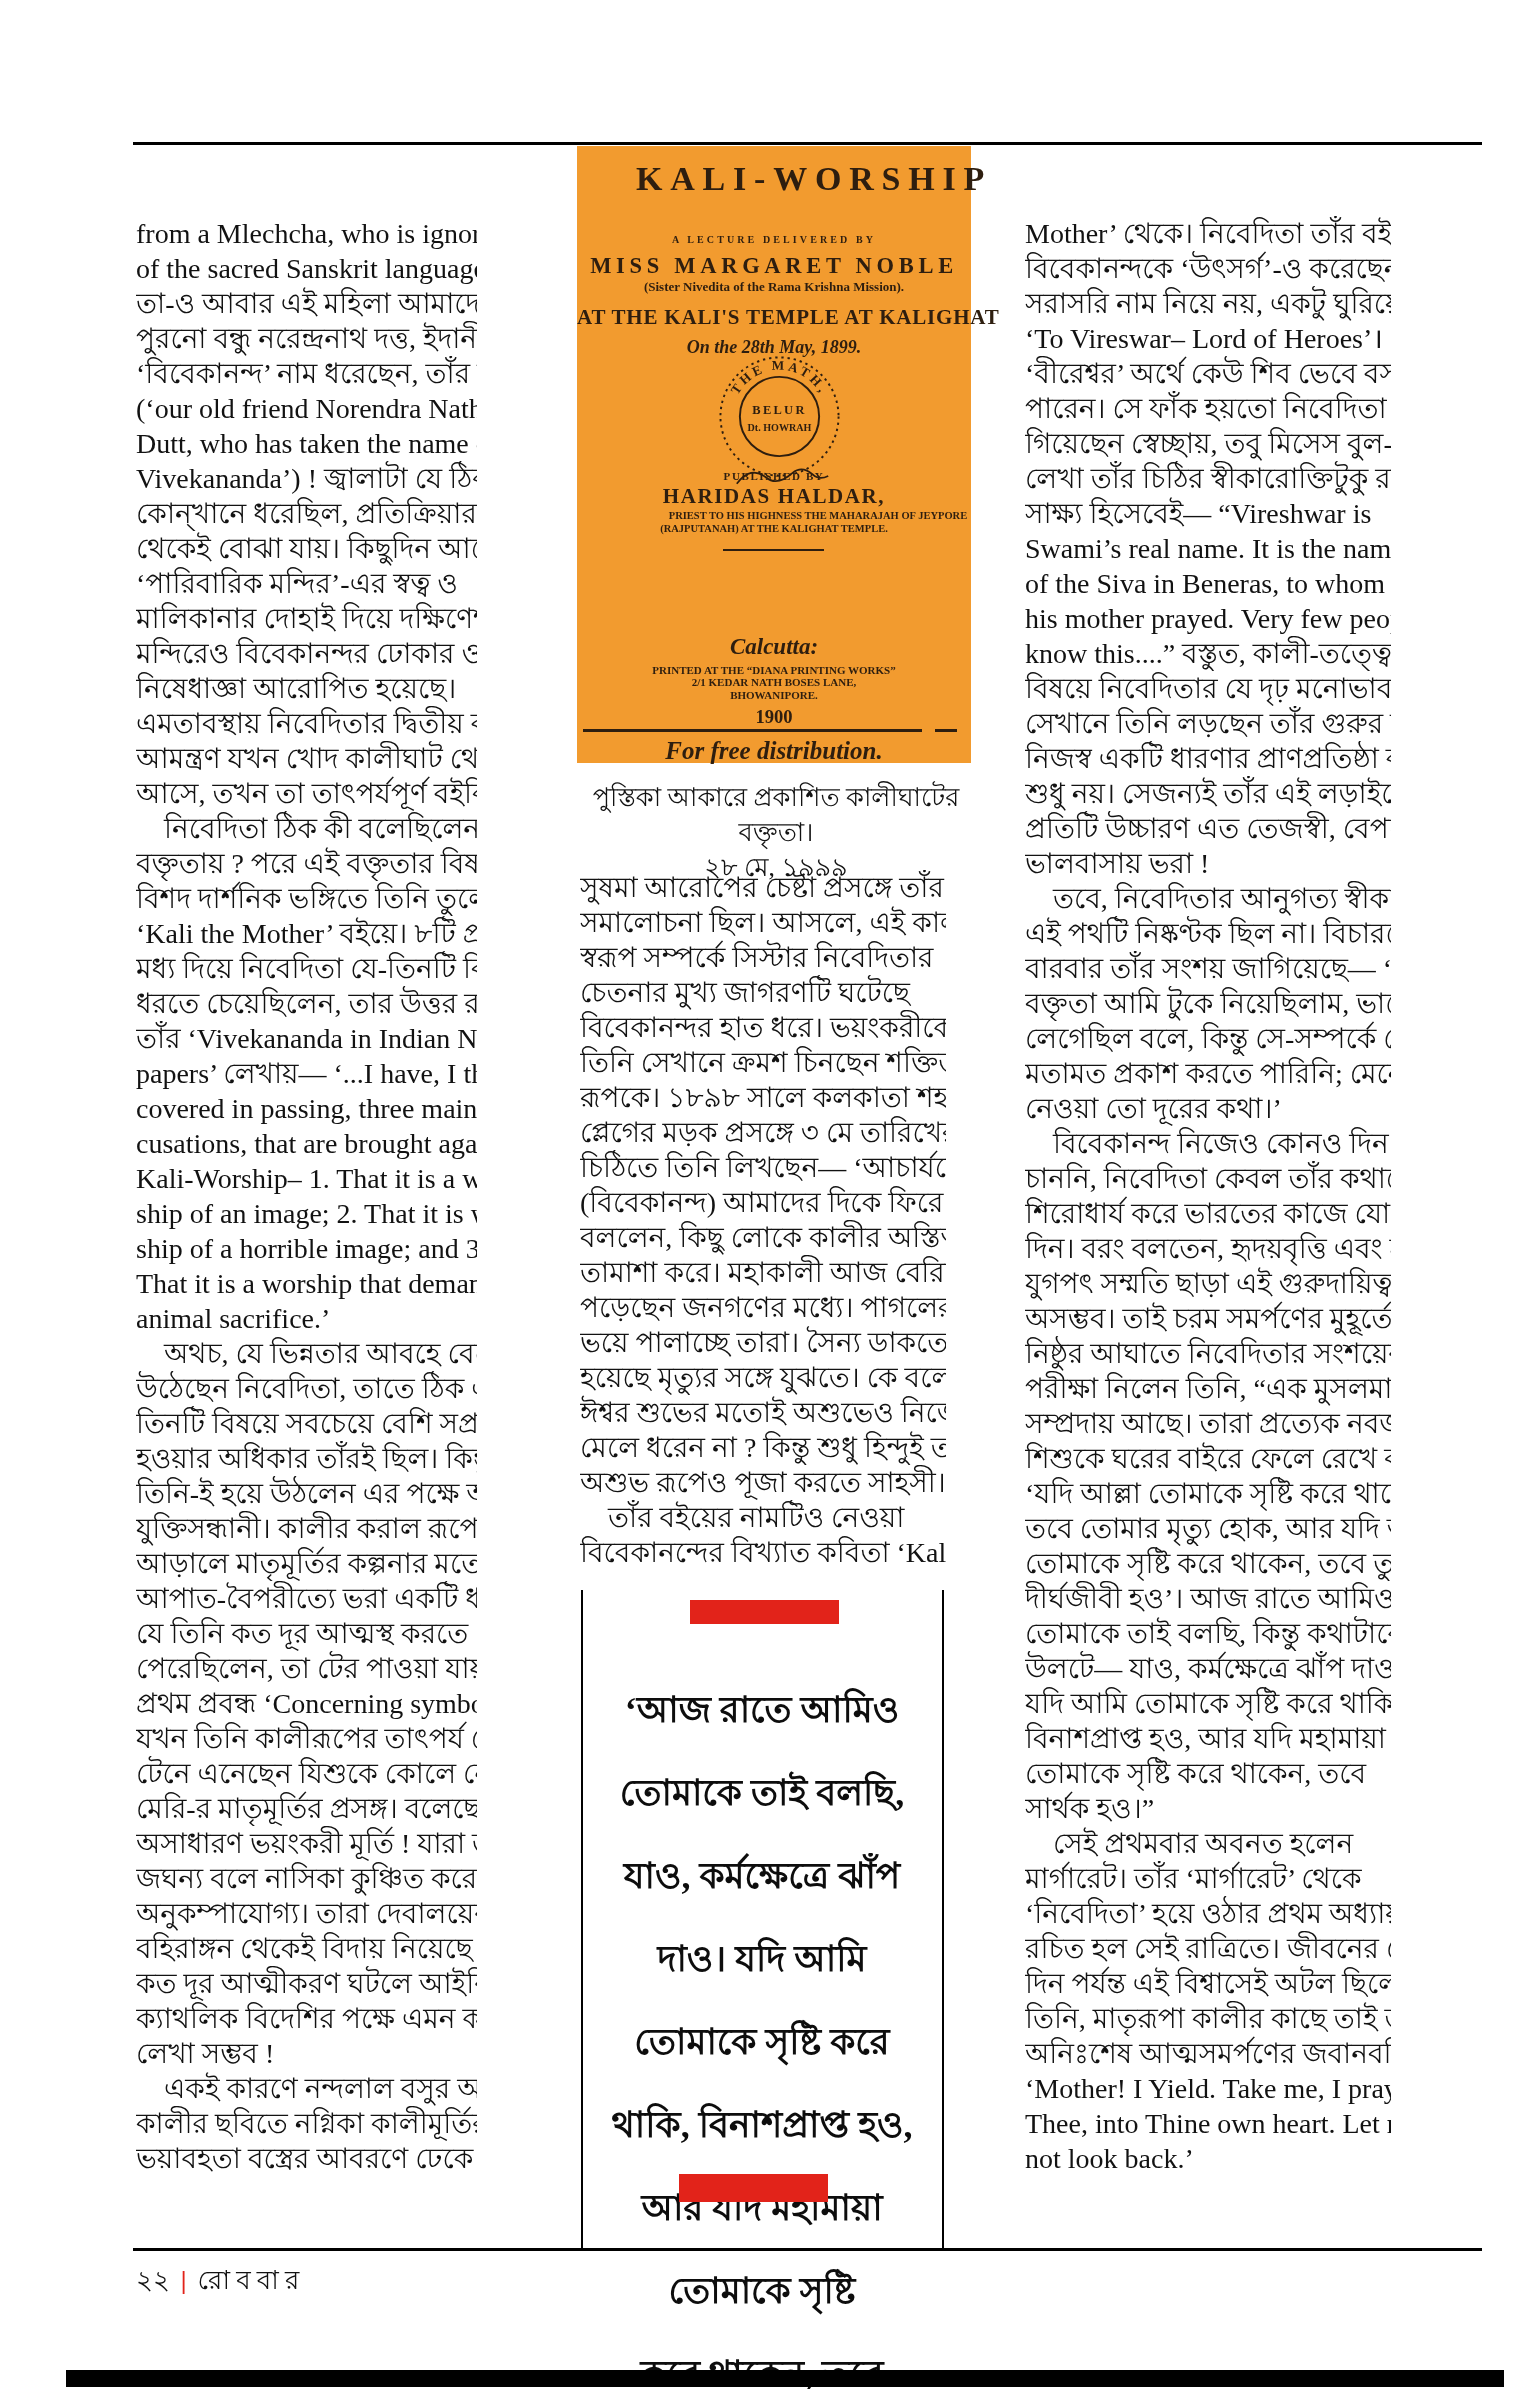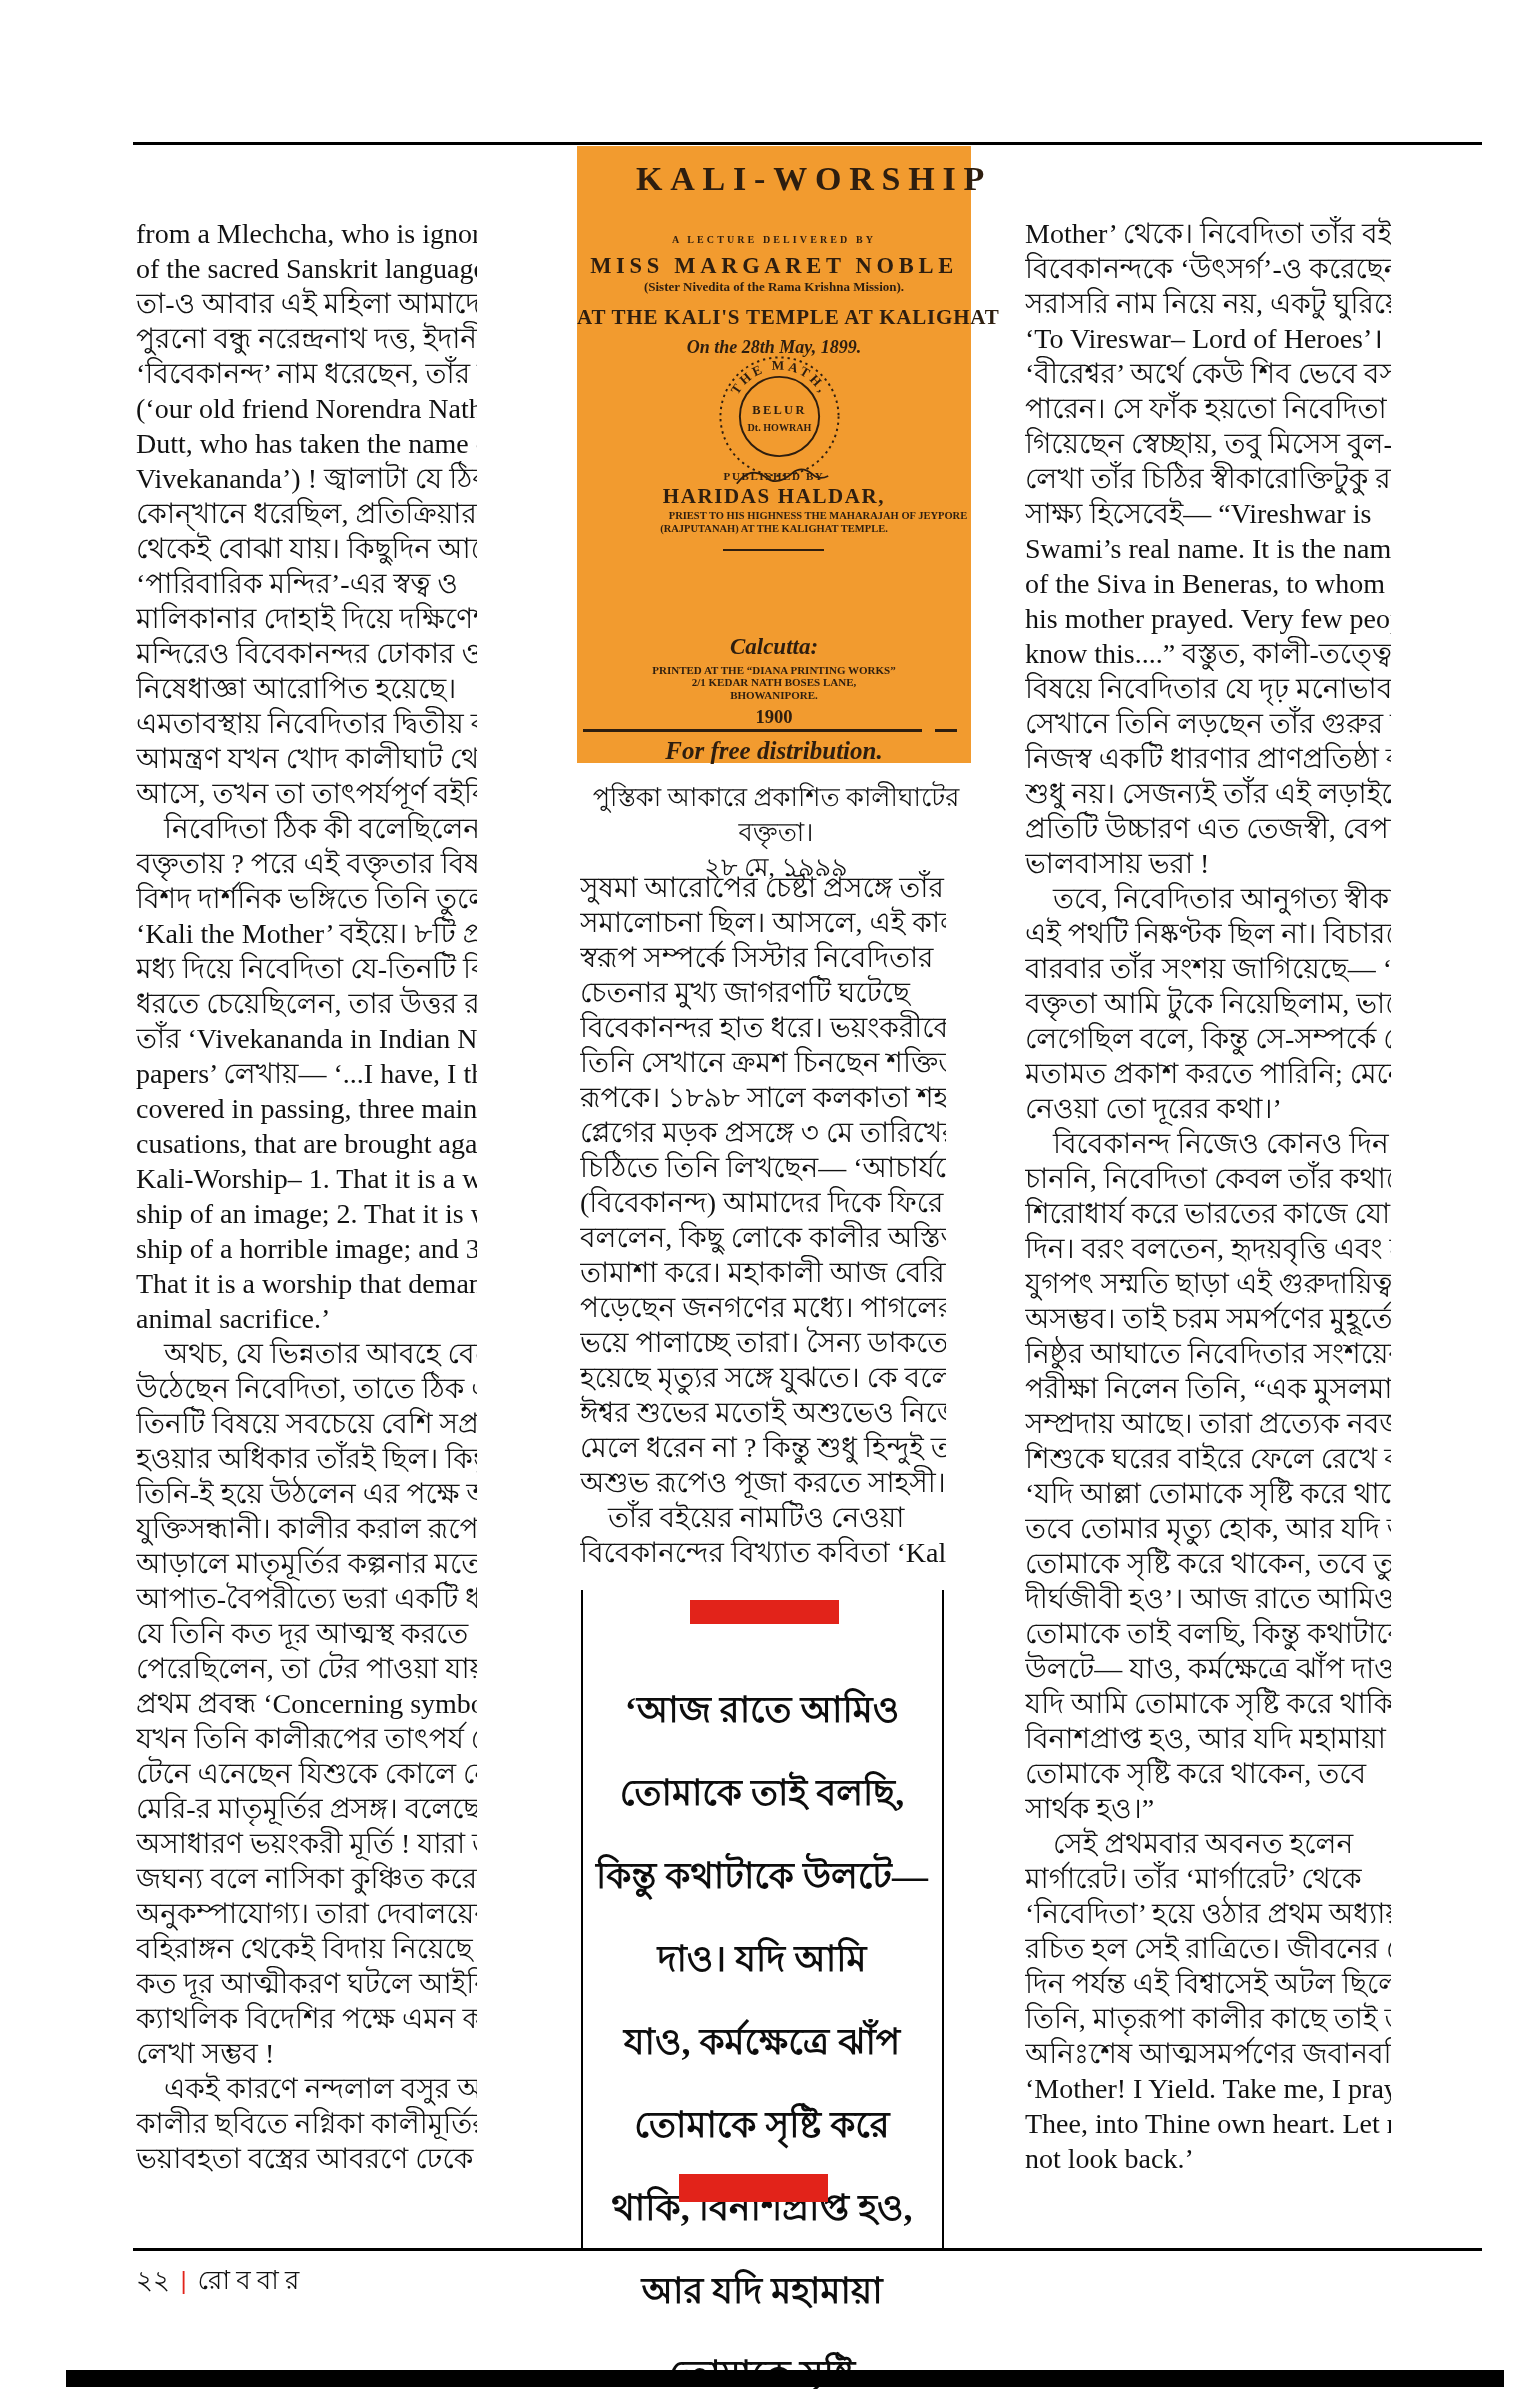--- a/index.html
+++ b/index.html
@@ -185,23 +185,22 @@
       <div class="ln"> তাঁর বইয়ের নামটিও নেওয়া</div>
       <div class="ln">বিবেকানন্দের বিখ্যাত কবিতা ‘Kali the</div>
     </div>
 
   <div class="pq-rule l"></div>
   <div class="pq-rule r"></div>
   <div class="redbar top"></div>
   <div class="pullquote">
       <div class="ln">‘আজ রাতে আমিও</div>
       <div class="ln">তোমাকে তাই বলছি,</div>
-      <div class="ln">কিন্তু কথাটাকে উলটে—</div>
+      <div class="ln">যাও, কর্মক্ষেত্রে ঝাঁপ</div>
       <div class="ln">দাও। যদি আমি</div>
-      <div class="ln">যাও, কর্মক্ষেত্রে ঝাঁপ</div>
       <div class="ln">তোমাকে সৃষ্টি করে</div>
       <div class="ln">থাকি, বিনাশপ্রাপ্ত হও,</div>
       <div class="ln">আর যদি মহামায়া</div>
       <div class="ln">তোমাকে সৃষ্টি</div>
       <div class="ln">করে থাকেন, তবে</div>
       <div class="ln">সার্থক হও।’</div>
     </div>
   <div class="redbar bot"></div>
 
   <div class="col right-col">

